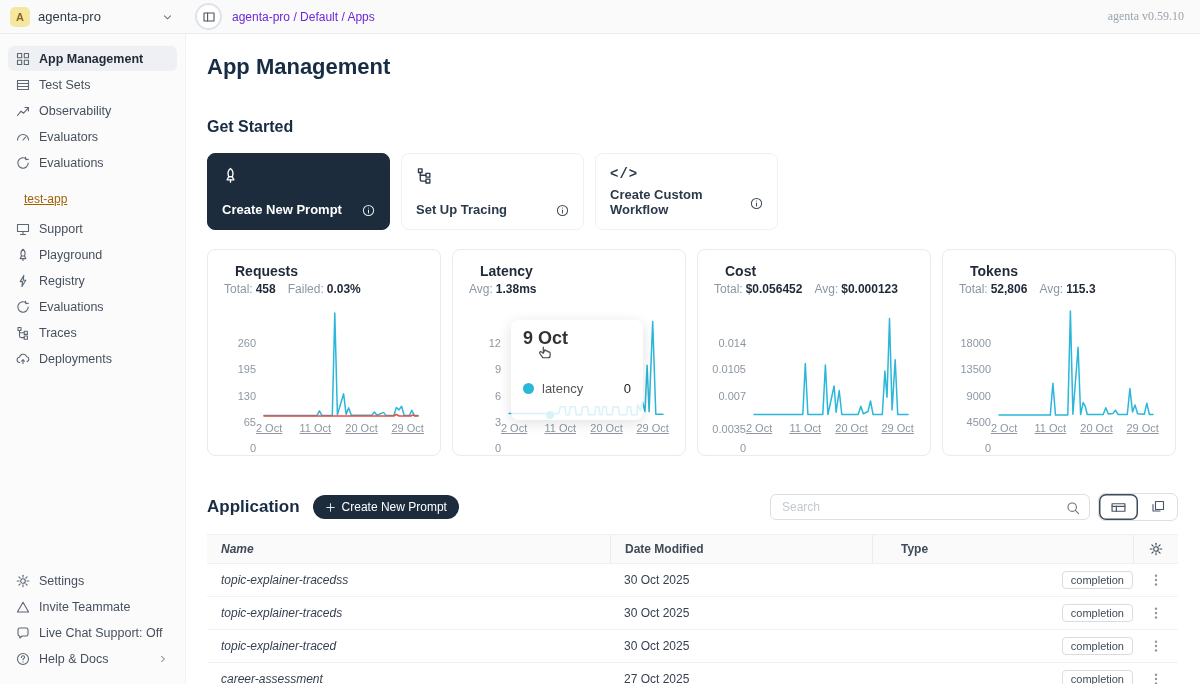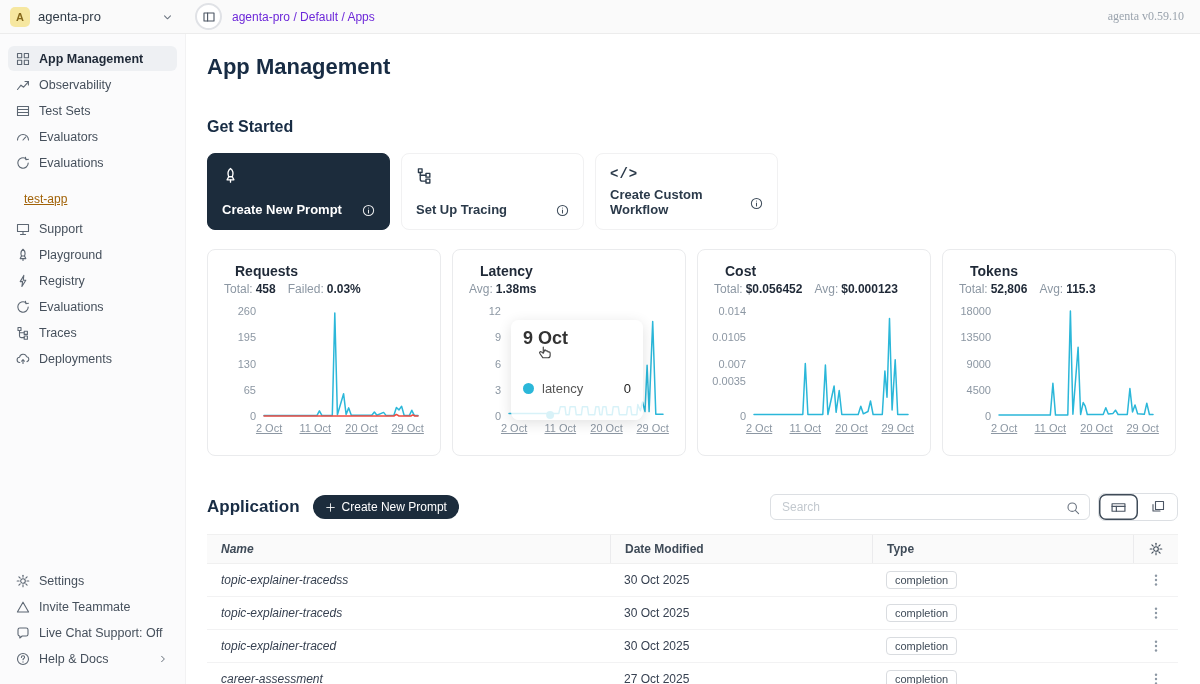--- a/index.html
+++ b/index.html
@@ -51,21 +51,21 @@
   .gs-label .info{margin-left:auto;opacity:.9;}
 
   
   .charts-row{display:flex;gap:11px;margin-top:19px;}
   .chart-card{width:234px;height:207px;border:1px solid #eaebed;border-radius:8px;background:#fff;
               padding:13px 16px;position:relative;}
   .c-title{font-size:14px;font-weight:700;color:#1f2937;padding-left:11px;}
   .c-stats{margin-top:3px;font-size:12px;color:#8c97a3;display:flex;gap:12px;}
   .c-stats b{color:#1f2937;margin-left:3px;font-weight:700;}
   .plot-wrap{display:flex;margin-top:15px;}
-  .ylabels{width:40px;position:relative;height:105px;flex:none;}
+  .ylabels{width:40px;position:relative;height:105px;flex:none;margin-top:32px;}
   .ylabels span{position:absolute;right:8px;font-size:11px;color:#8c97a3;transform:translateY(-6px);}
   .plot{position:relative;width:154px;height:105px;overflow:visible;}
   .plot svg{position:absolute;left:0;top:0;overflow:visible;}
   .xlabels{position:absolute;top:111px;left:0;width:154px;}
   .xlabels span{position:absolute;transform:translateX(-50%);font-size:11px;color:#8c97a3;white-space:nowrap;text-decoration:underline;}
 
   .tooltip{position:absolute;left:58px;top:70px;width:132px;height:100px;background:rgba(255,255,255,.82);
            border-radius:8px;box-shadow:0 3px 14px rgba(0,0,0,.12);padding:8px 12px;z-index:3;}
   .tt-date{font-size:18px;font-weight:600;color:#333;}
   .tt-row{display:flex;align-items:center;gap:8px;margin-top:32px;font-size:13px;color:#555;}
@@ -88,21 +88,21 @@
   .vt-cell{width:39px;display:flex;align-items:center;justify-content:center;color:#4b5563;cursor:pointer;border-radius:7px;}
   .vt-cell.sel{box-shadow:inset 0 0 0 1.5px #3f4b58;}
 
   
   .table{margin-top:13px;}
   .thead{display:flex;align-items:center;height:30px;background:#fafafa;border-top:1px solid #f0f0f0;
          border-bottom:1px solid #f0f0f0;font-size:12px;font-weight:700;color:#3f4b58;}
   .trow{display:flex;align-items:center;height:33px;border-bottom:1px solid #f2f2f3;font-size:12px;color:#374151;cursor:pointer;}
   .col-name{flex:0 0 403px;padding-left:14px;font-style:italic;}
   .col-date{flex:0 0 262px;padding-left:14px;}
-  .col-type{flex:0 0 261px;padding-left:14px;}
+  .col-type{flex:0 0 261px;padding-left:28px;text-align:right;}
   .col-act{flex:1;display:flex;justify-content:center;align-items:center;}
   .thead .col-date,.thead .col-type,.thead .col-act{border-left:1px solid #ebebed;height:100%;display:flex;align-items:center;}
   .thead .col-act{justify-content:center;}
   .chip{display:inline-block;border:1px solid #d9dce0;border-radius:4px;padding:2px 8px;font-size:11px;color:#3f4b58;background:#fff;}
   .dots-btn{color:#8c97a3;cursor:pointer;display:flex;}
   .dots-btn svg path{stroke-width:2.4;}
 </style>
 </head>
 <body>
 
@@ -131,32 +131,32 @@
           <svg class="ic " width="14" height="14" viewBox="0 0 14 14">
             <path d="M1.5 1.5h4.2v4.2H1.5z"></path>
             <path d="M8.3 1.5h4.2v4.2H8.3z"></path>
             <path d="M1.5 8.3h4.2v4.2H1.5z"></path>
             <path d="M8.3 8.3h4.2v4.2H8.3z"></path>
           </svg>
           <span>App Management</span>
         </div>
         <div class="sb-item">
           <svg class="ic " width="14" height="14" viewBox="0 0 14 14">
-            <path d="M1.5 11.5 5 7.2l2.6 2 4.9-5.6"></path>
-            <path d="M9 3.5h3.4V7"></path>
-          </svg>
-          <span>Observability</span>
-        </div>
-        <div class="sb-item">
-          <svg class="ic " width="14" height="14" viewBox="0 0 14 14">
             <path d="M1.5 2.5h11v9h-11z"></path>
             <path d="M1.5 5.5h11"></path>
             <path d="M1.5 8.5h11"></path>
           </svg>
           <span>Test Sets</span>
+        </div>
+        <div class="sb-item">
+          <svg class="ic " width="14" height="14" viewBox="0 0 14 14">
+            <path d="M1.5 11.5 5 7.2l2.6 2 4.9-5.6"></path>
+            <path d="M9 3.5h3.4V7"></path>
+          </svg>
+          <span>Observability</span>
         </div>
         <div class="sb-item">
           <svg class="ic " width="14" height="14" viewBox="0 0 14 14">
             <path d="M1.5 10a5.5 5.5 0 0 1 11 0"></path>
             <path d="M7 10l2.6-2.8"></path>
           </svg>
           <span>Evaluators</span>
         </div>
         <div class="sb-item">
           <svg class="ic " width="14" height="14" viewBox="0 0 14 14">
@@ -378,21 +378,21 @@
           <div class="c-title">Cost</div>
           <div class="c-stats">
             <span>Total:<b>$0.056452</b></span>
             <span>Avg:<b>$0.000123</b></span>
           </div>
           <div class="plot-wrap">
             <div class="ylabels">
               <span style="top:0.0px">0.014</span>
               <span style="top:26.3px">0.0105</span>
               <span style="top:52.5px">0.007</span>
-              <span style="top:70px">0.0035</span>
+              <span style="top:86px">0.0035</span>
               <span style="top:105.0px">0</span>
             </div>
             <div class="plot">
               <svg width="154" height="105">
                 <polyline points="0.0,103.5 48.8,103.5 51.3,52.5 53.9,103.5 68.8,103.5 71.4,54.0 73.9,103.5 80.1,75.0 82.1,101.3 85.2,79.5 87.8,103.5 104.2,103.5 106.8,95.3 109.3,102.8 114.0,100.5 116.5,90.0 119.1,103.5 128.3,103.5 130.9,60.0 133.0,86.3 135.5,7.5 138.1,99.0 141.2,48.8 143.7,103.5 154.0,103.5" fill="none" stroke="#2bb7d9" stroke-width="1.5" stroke-linejoin="round" stroke-linecap="round"></polyline>
               </svg>
               <div class="xlabels">
                 <span style="left:5.1px">2 Oct</span>
                 <span style="left:51.3px">11 Oct</span>
                 <span style="left:97.5px">20 Oct</span>

